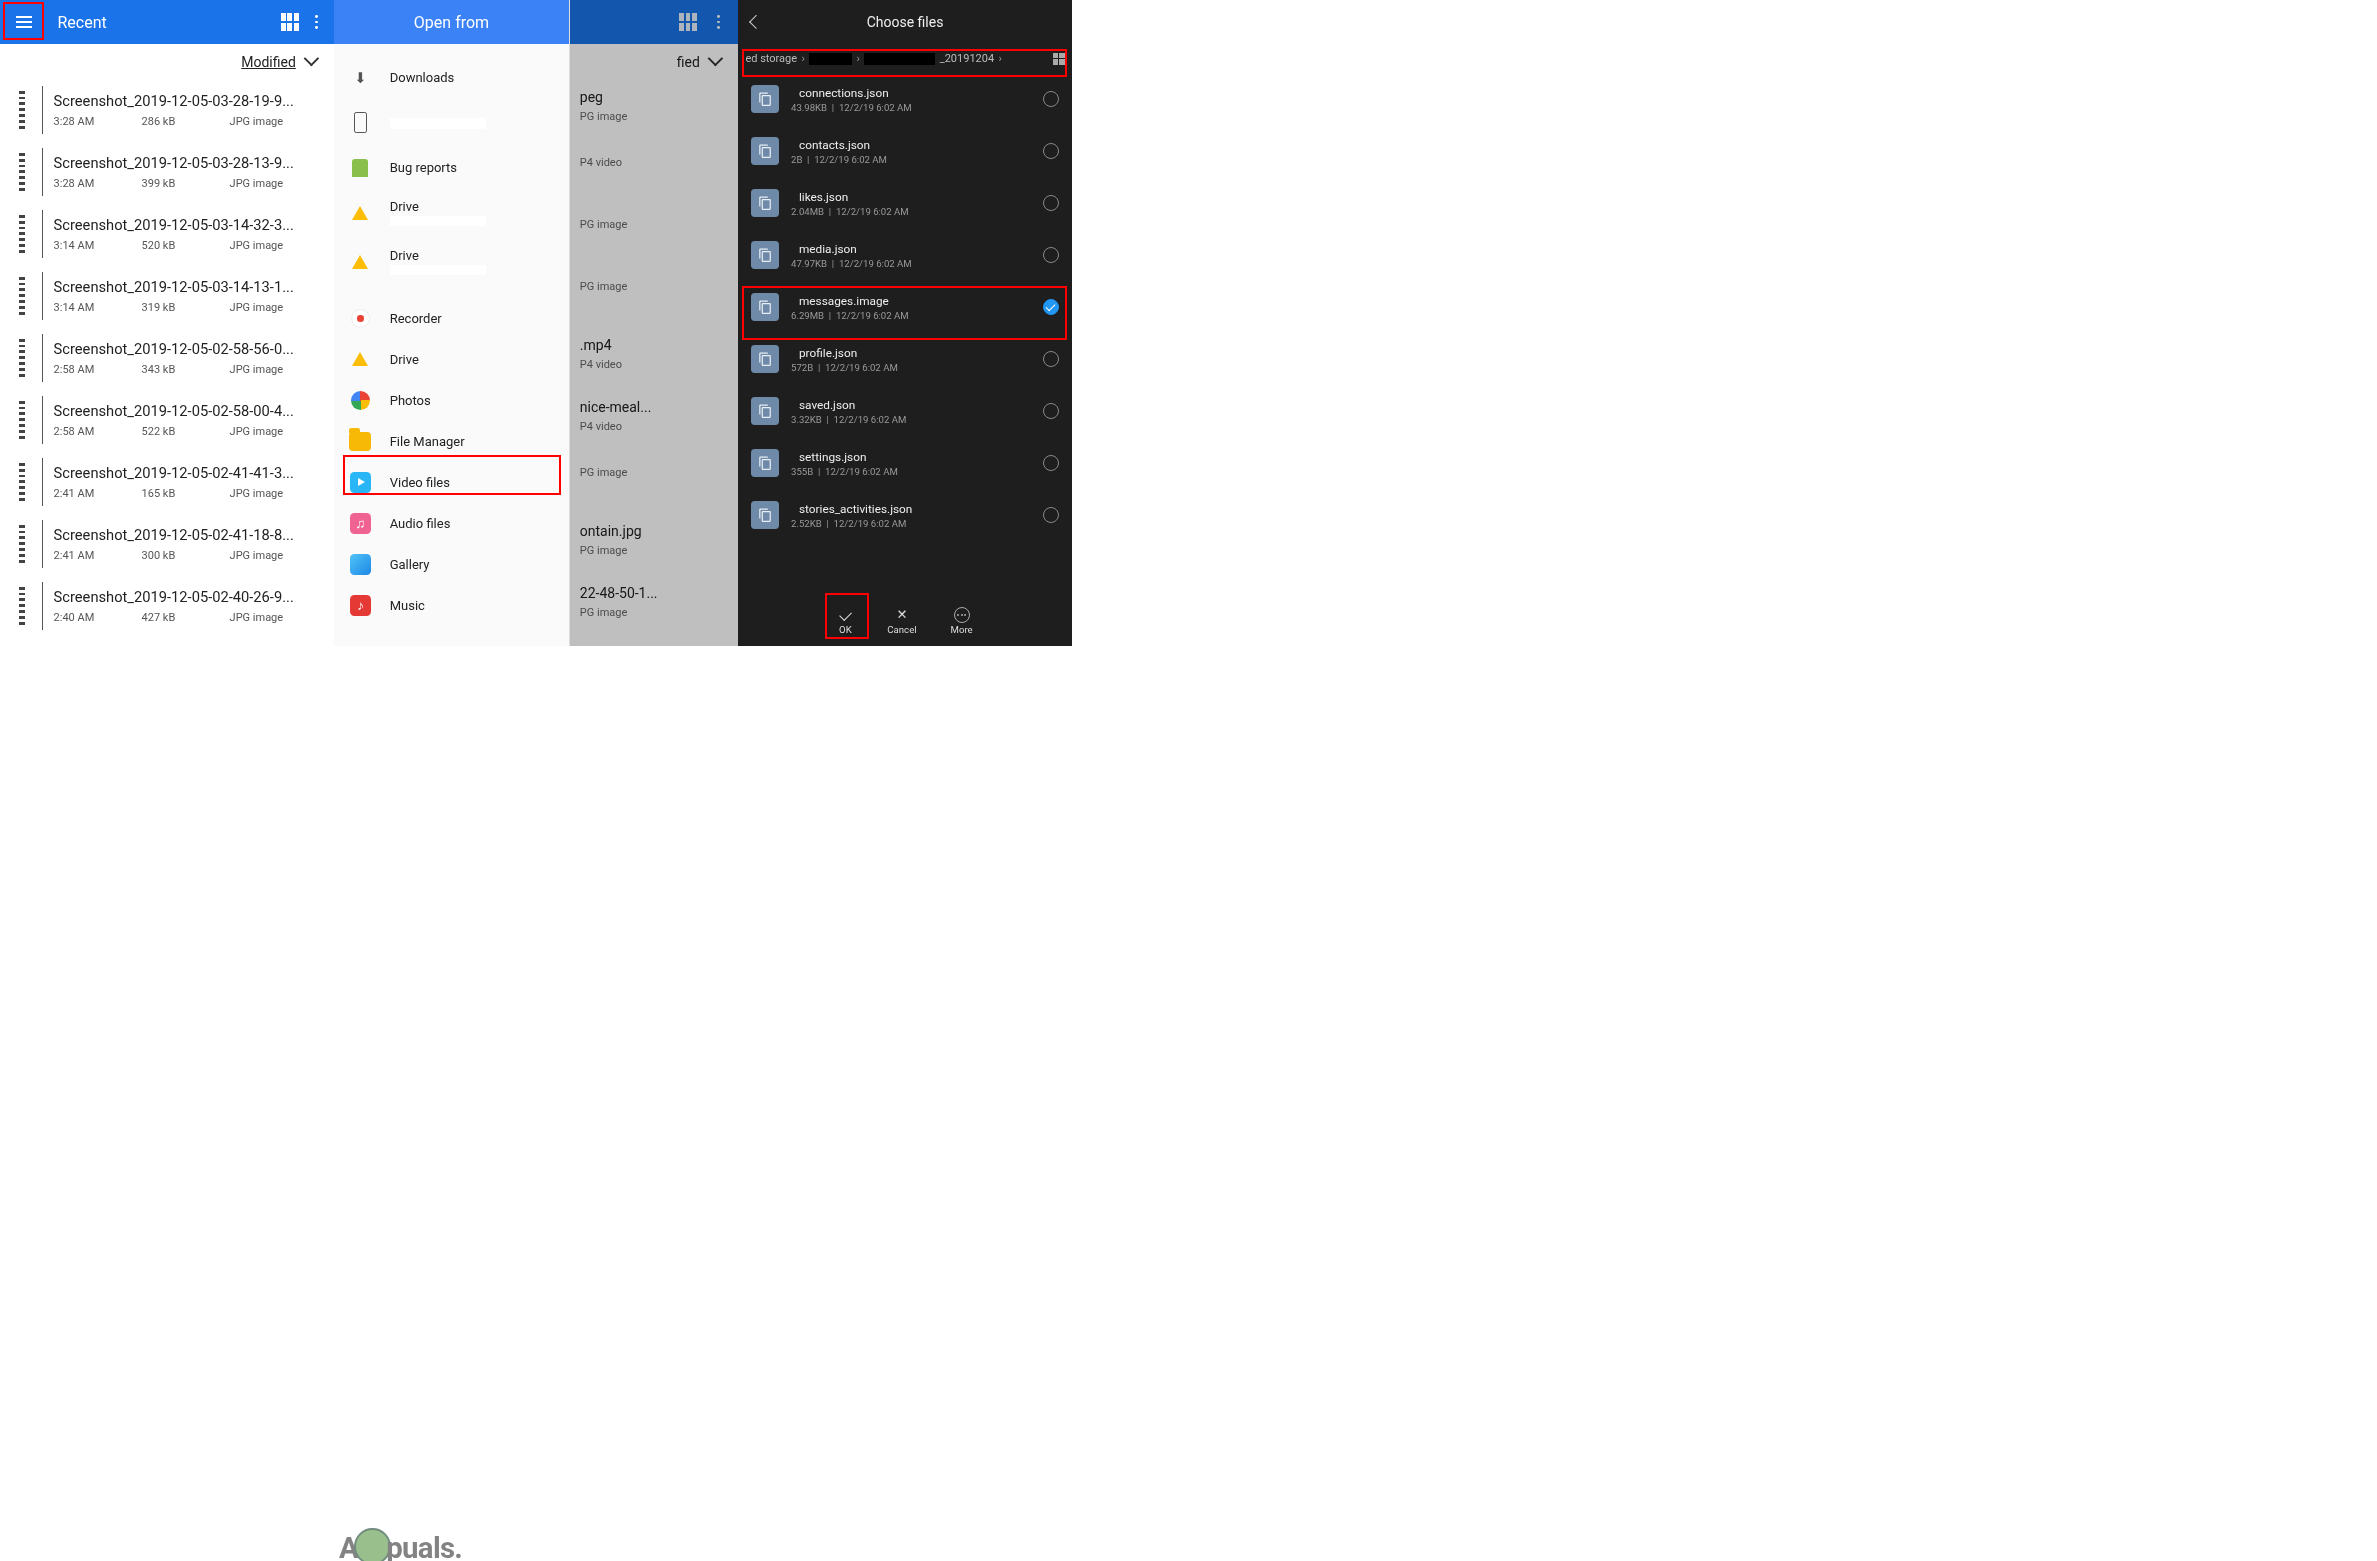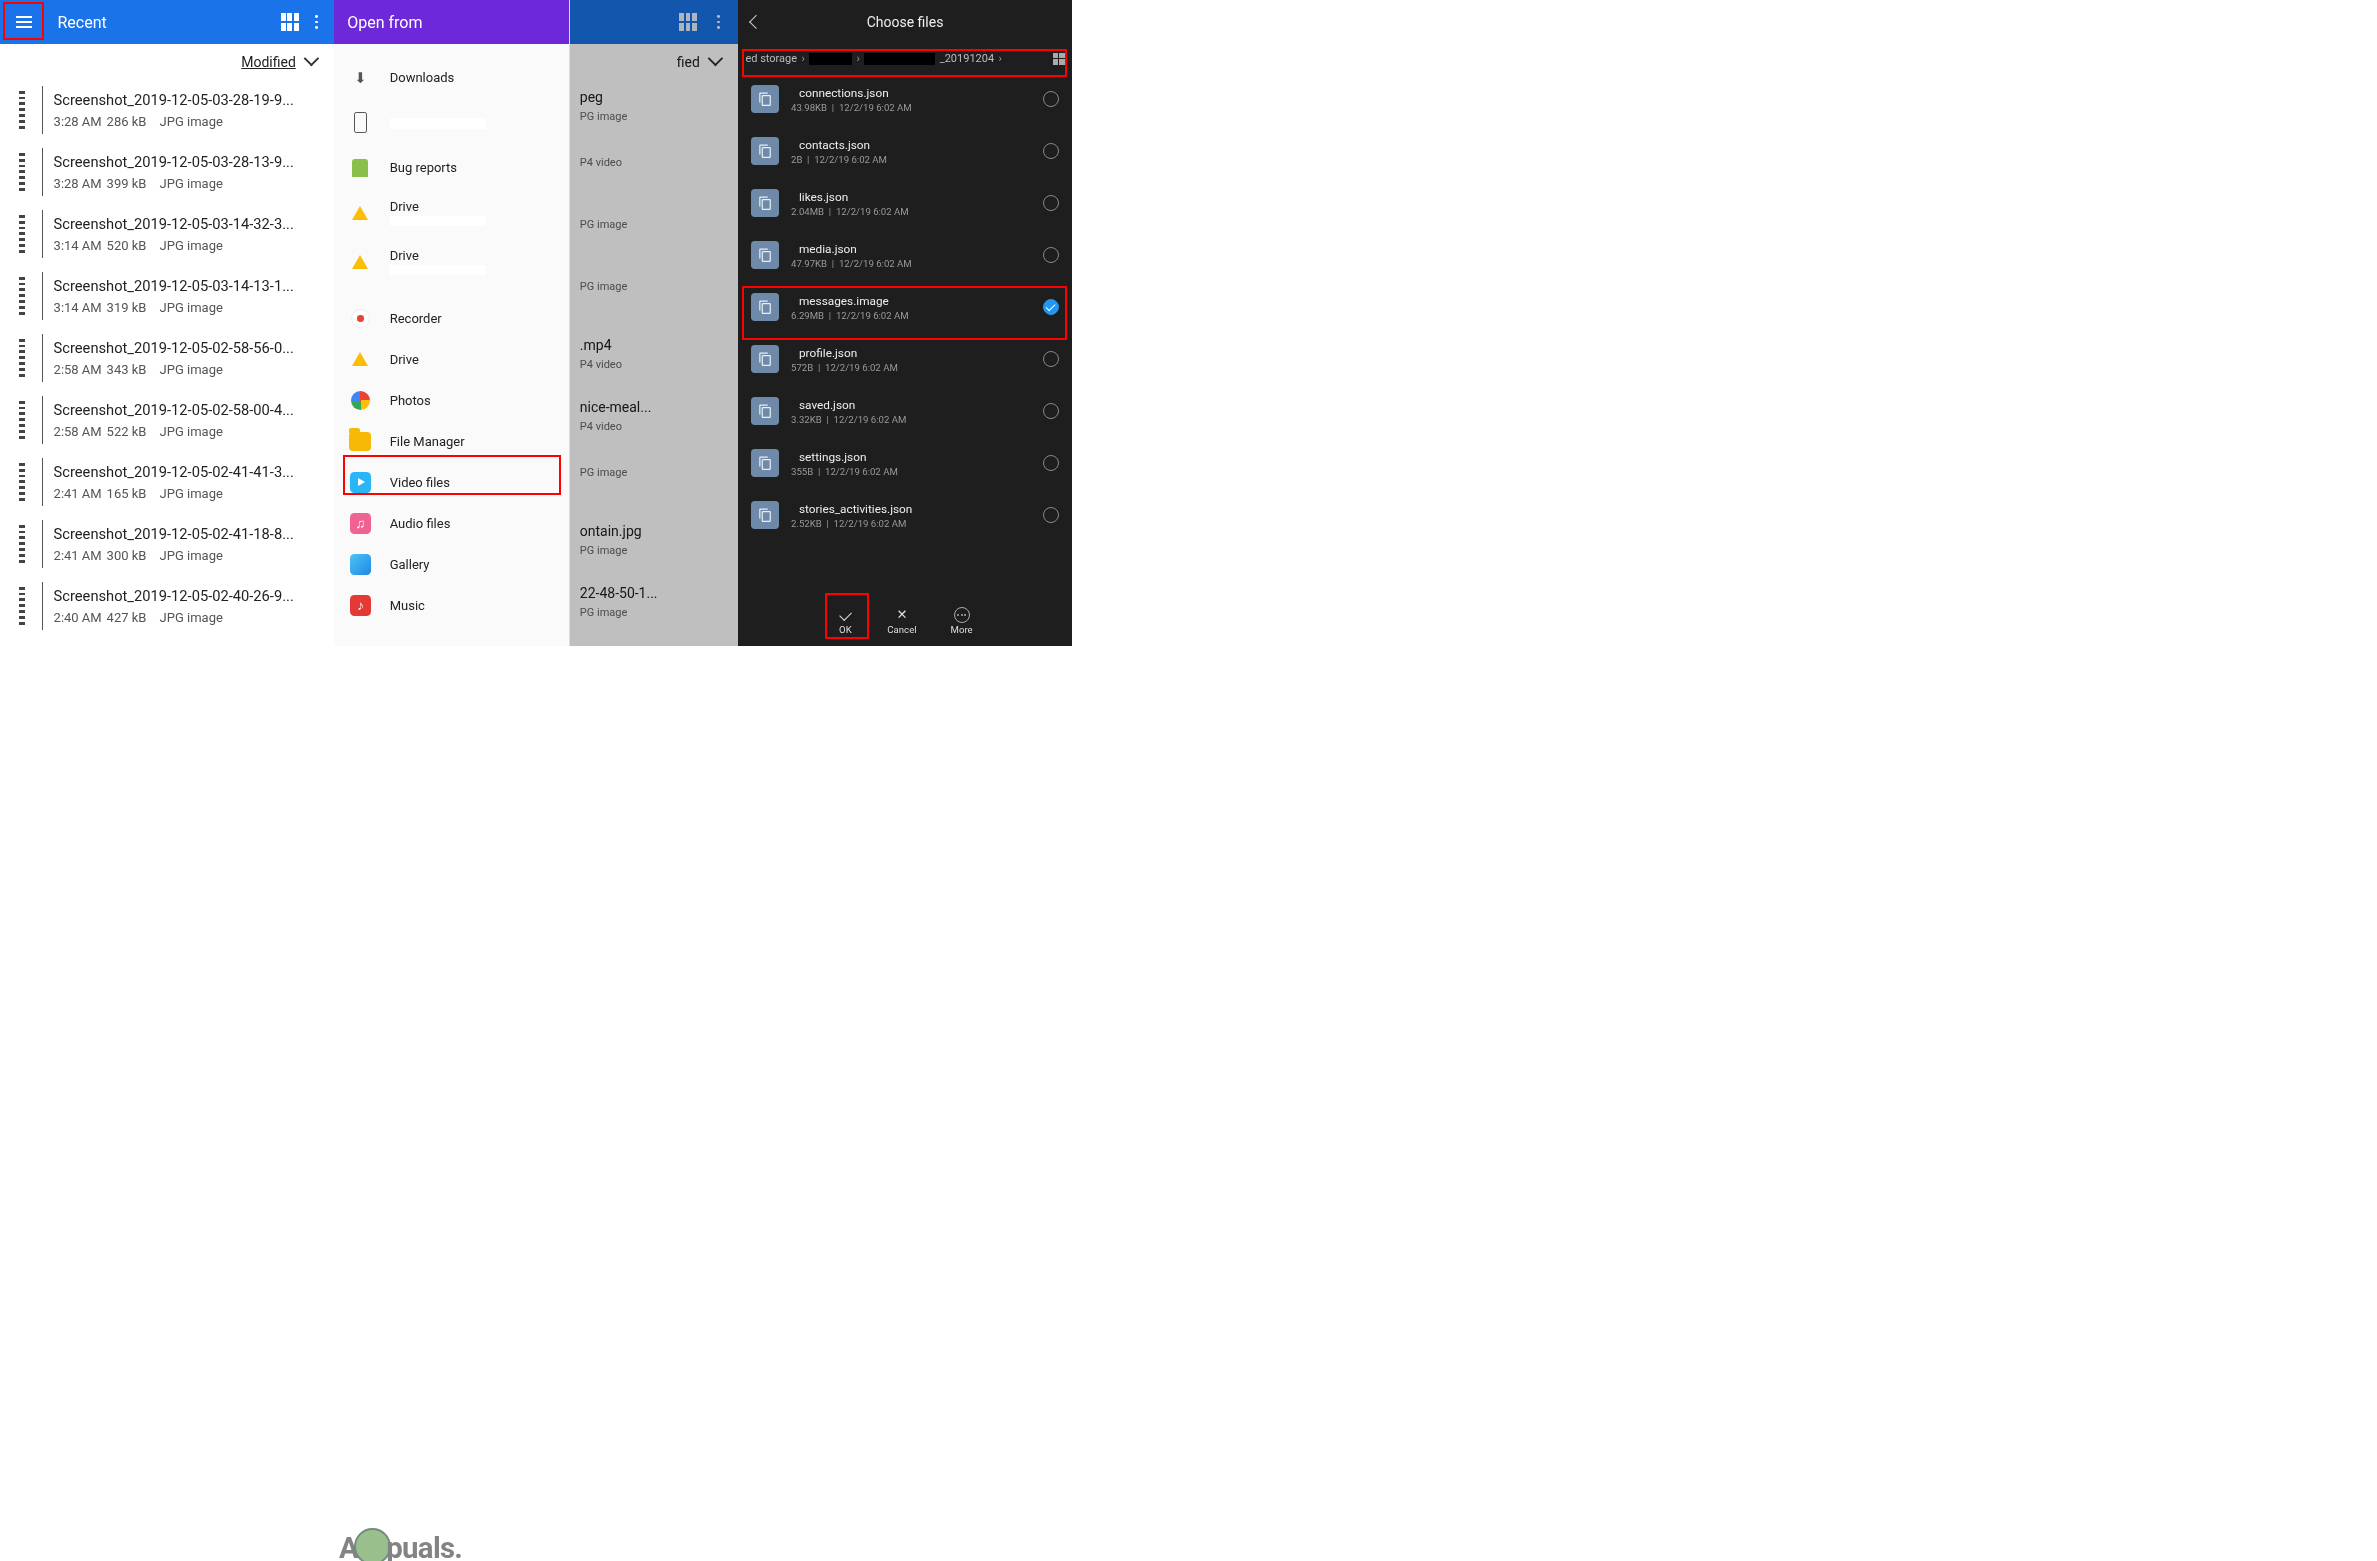--- a/index.html
+++ b/index.html
@@ -21,26 +21,26 @@
 .dots-icon span { width: 2.9px; height: 2.9px; border-radius: 50%; background: #fff; }
 .p1-sort { height: 35px; display: flex; align-items: center; justify-content: flex-end; padding: 0 13.2px; font-size: 14px; color: #222; text-decoration: underline; }
 .chev-down { margin-left: 10.3px; width: 14.7px; height: 10.3px; }
 .chev-down::before { content: ""; display: block; width: 8.8px; height: 8.8px; border-right: 2.2px solid #333; border-bottom: 2.2px solid #333; transform: rotate(45deg); margin-top: -2.9px; }
 .p1-list { flex: 1; overflow: hidden; }
 .p1-item { display: flex; height: 62px; padding: 7.4px 8.8px 7.4px 5.9px; }
 .thumb { width: 32px; height: 100%; display: flex; align-items: center; justify-content: center; }
 .thumb-inner { width: 5.9px; height: 38px; background: repeating-linear-gradient(0deg,#444 0 2.9px,#fff 2.9px 5.9px); }
 .p1-item-main { flex: 1; border-left: 1.5px solid #555; margin-left: 4.4px; padding-left: 10.3px; display: flex; flex-direction: column; justify-content: center; overflow: hidden; }
 .p1-name { font-size: 14.7px; color: #222; white-space: nowrap; overflow: hidden; text-overflow: ellipsis; }
-.p1-meta { font-size: 13px; color: #555; margin-top: 4.4px; display: flex; }
+.p1-meta { font-size: 11px; color: #555; margin-top: 4.4px; display: flex; gap: 35px; }
 .p1-meta span { min-width: 53px; }
 
 
 .panel2 { width: 236px; height: 100%; display: flex; flex-direction: column; background: #fafafa; border-right: 0.7px solid #ddd; position: relative; }
-.p2-header { background: #6d28d9; height: 44px; display: flex; align-items: center; padding: 0 13.2px; color: #fff; font-size: 16px; }
+.p2-header { background: #3b82f6; height: 44px; display: flex; align-items: center; padding: 0 13.2px; color: #fff; font-size: 16px; justify-content: center; }
 .p2-body { flex: 1; overflow: hidden; padding-top: 13.2px; }
 .p2-item { height: 41px; display: flex; align-items: center; padding: 0 13.2px; }
 .p2-icon { width: 26.5px; height: 26.5px; display: flex; align-items: center; justify-content: center; margin-right: 16px; font-size: 13.2px; }
 .p2-label { font-size: 13px; color: #222; }
 .p2-sub { background: #fff; height: 10.3px; width: 96px; margin-top: 1.5px; }
 .sep { height: 11.8px; }
 .ic-dl { }
 .ic-dl::before { content: "⬇"; color: #555; font-size: 14.7px; }
 .ic-phone { width: 13.2px; height: 20.6px; border: 1.5px solid #555; border-radius: 2.2px; }
 .ic-bug { width: 16px; height: 17.7px; background: #8bbf4b; border-radius: 2.9px 2.9px 0 0; position: relative; }

